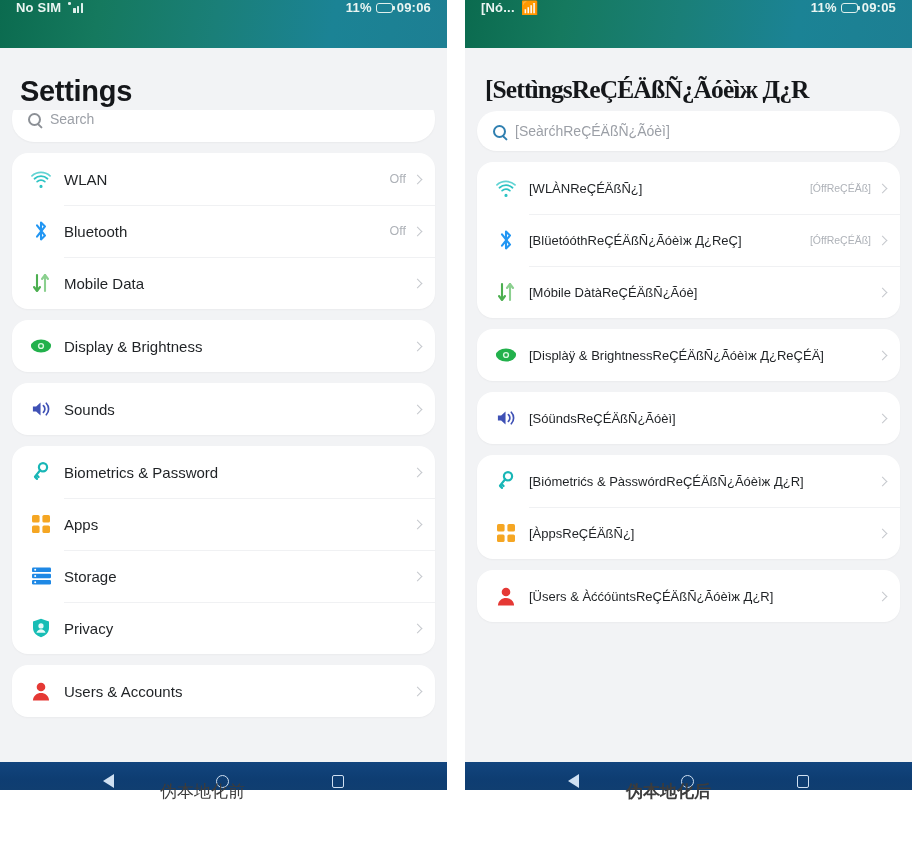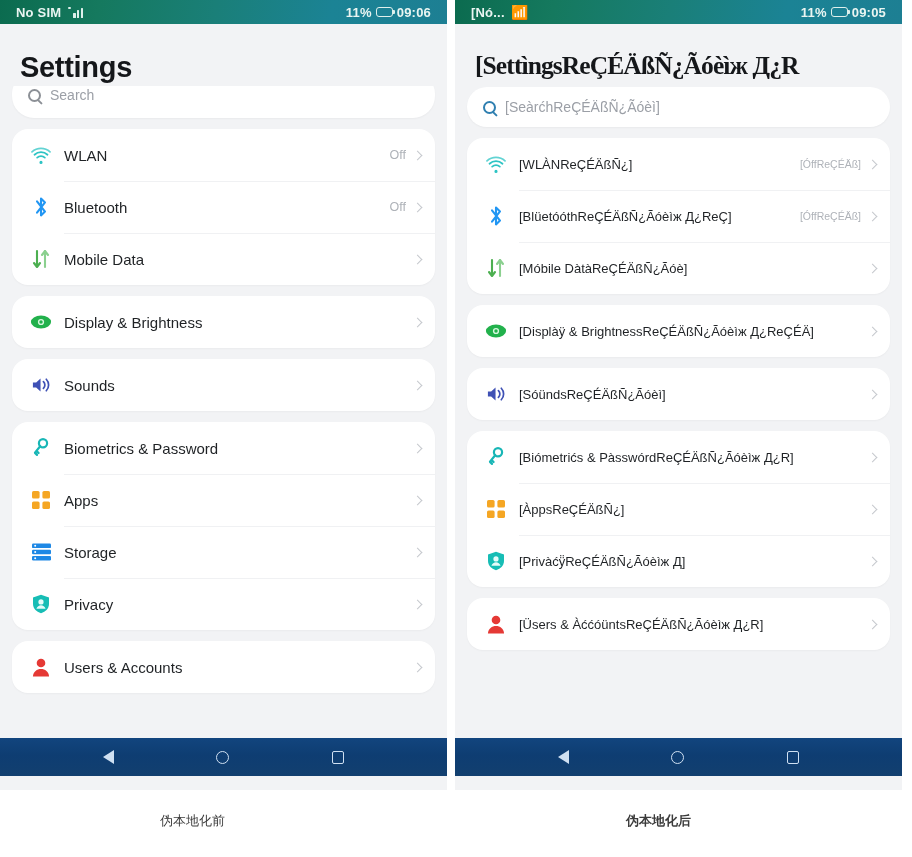--- a/index.html
+++ b/index.html
@@ -14,29 +14,29 @@
   
   .phone {
     position: absolute;
     top: 0;
     width: 447px;
     height: 790px;
     overflow: hidden;
     background: #f2f3f5;
   }
   .phone.left  { left: 0px; }
-  .phone.right { left: 455px; }
+  .phone.right { left: 465px; }
 
   
   .statusbar {
     position: relative;
-    height: 24px;
+    height: 48px;
     background: linear-gradient(100deg, #0b6b4f 0%, #15795e 22%, #1a7f78 48%, #1b8395 74%, #1d7f93 100%);
     display: flex;
-    align-items: center;
+    align-items: flex-start;
     padding: 0 16px;
     color: #eaf5f2;
     font-size: 13px;
     font-weight: 700;
     letter-spacing: .2px;
   }
   .sb-left { display: flex; align-items: center; gap: 7px; white-space: nowrap; overflow: hidden; }
   .sb-right { margin-left: auto; display: flex; align-items: center; gap: 4px; white-space: nowrap; }
   .sb-batt {
     display: inline-block;
@@ -179,22 +179,22 @@
   }
   .nav-recent {
     width: 12px; height: 13px;
     border: 1.7px solid #cfe0f2;
     border-radius: 2px;
   }
 
   
   .caption {
     position: absolute;
-    top: 812px;
-    font-size: 13px;
+    top: 780px;
+    font-size: 17px;
     color: #3c3c3c;
     font-family: "DejaVu Sans", sans-serif;
     white-space: nowrap;
   }
   .caption.c1 { left: 160px; }
   .caption.c2 { left: 626px; font-weight: bold; }
 </style>
 </head>
 <body>
 
@@ -474,32 +474,20 @@
                   <rect x="0" y="0" width="7.6" height="7.6" rx="1.6" fill="#f5a623"></rect>
         <rect x="10.4" y="0" width="7.6" height="7.6" rx="1.6" fill="#f5a623"></rect>
         <rect x="0" y="10.4" width="7.6" height="7.6" rx="1.6" fill="#f5a623"></rect>
         <rect x="10.4" y="10.4" width="7.6" height="7.6" rx="1.6" fill="#f5a623"></rect>
                 </svg>
               </span>
               <span class="row-label">[ÀppsReÇÉÄßÑ¿]</span>
               <span class="row-value"></span>
               <span class="chev"></span>
             </div>
-            <div class="row">
-              <span class="row-icon">
-                <svg width="18" height="20" viewBox="0 0 18 20">
-                  <path d="M9 .8 17 3.6v6.2c0 4.6-3.3 8-8 9.4-4.7-1.4-8-4.8-8-9.4V3.6z" fill="#17bdb5"></path>
-        <circle cx="9" cy="7.9" r="2.6" fill="#e6fbf9"></circle>
-        <path d="M4.4 14.8c.8-2.3 2.6-3.5 4.6-3.5s3.8 1.2 4.6 3.5z" fill="#e6fbf9"></path>
-                </svg>
-              </span>
-              <span class="row-label">[Privàćÿ̈ReÇÉÄßÑ¿Ãóèìж Д]</span>
-              <span class="row-value"></span>
-              <span class="chev"></span>
-            </div>
           </div>
           <div class="card">
             <div class="row">
               <span class="row-icon">
                 <svg width="18" height="19" viewBox="0 0 18 19">
                   <circle cx="9" cy="5" r="4.3" fill="#e53935"></circle>
         <path d="M.9 18.4c.4-4.6 4-7.3 8.1-7.3s7.7 2.7 8.1 7.3z" fill="#e53935"></path>
                 </svg>
               </span>
               <span class="row-label">[Üsers &amp; ÀććóüntsReÇÉÄßÑ¿Ãóèìж Д¿R]</span>

